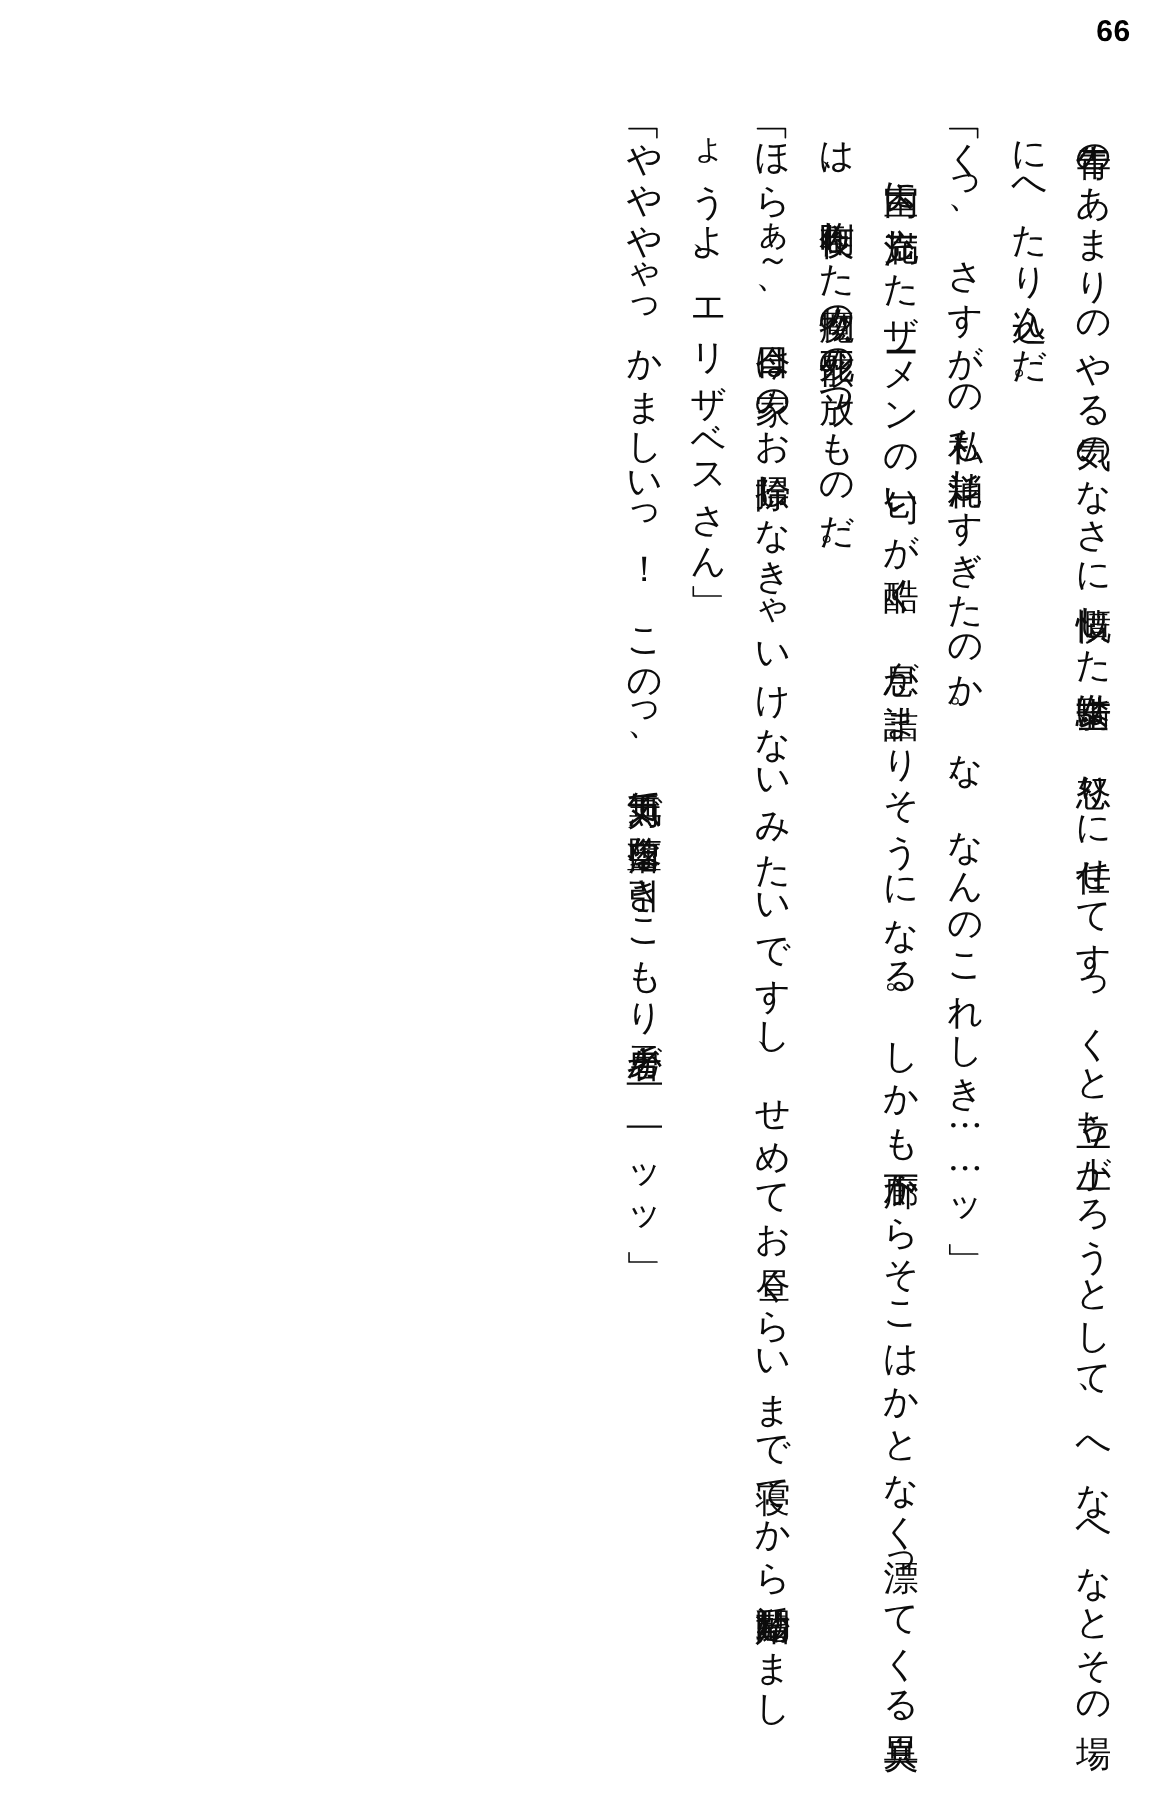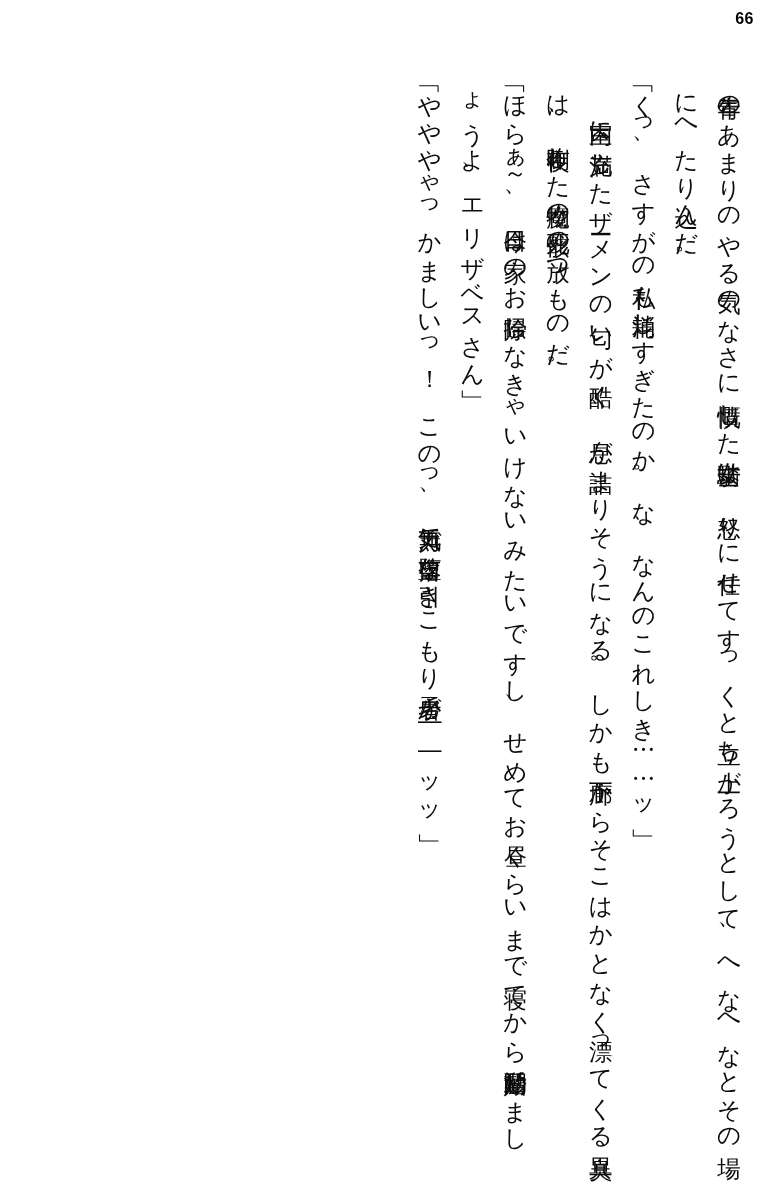--- a/index.html
+++ b/index.html
@@ -18,21 +18,21 @@
   .page {
     position: relative;
     width: 780px;
     height: 1200px;
     box-sizing: border-box;
   }
   .page-number {
     position: absolute;
     top: 10px;
     right: 26px;
-    font-size: 16px;
+    font-size: 20px;
     font-weight: 700;
     letter-spacing: 0.5px;
     font-family: "Liberation Sans", sans-serif;
     color: #000000;
   }
   .body-text {
     position: absolute;
     top: 78px;
     right: 30px;
     left: 30px;

